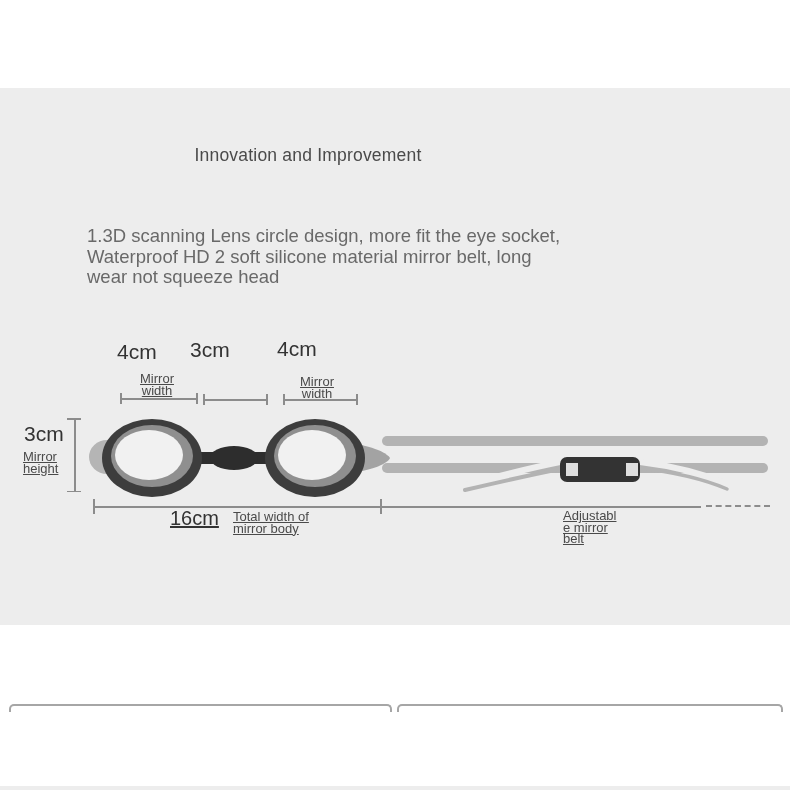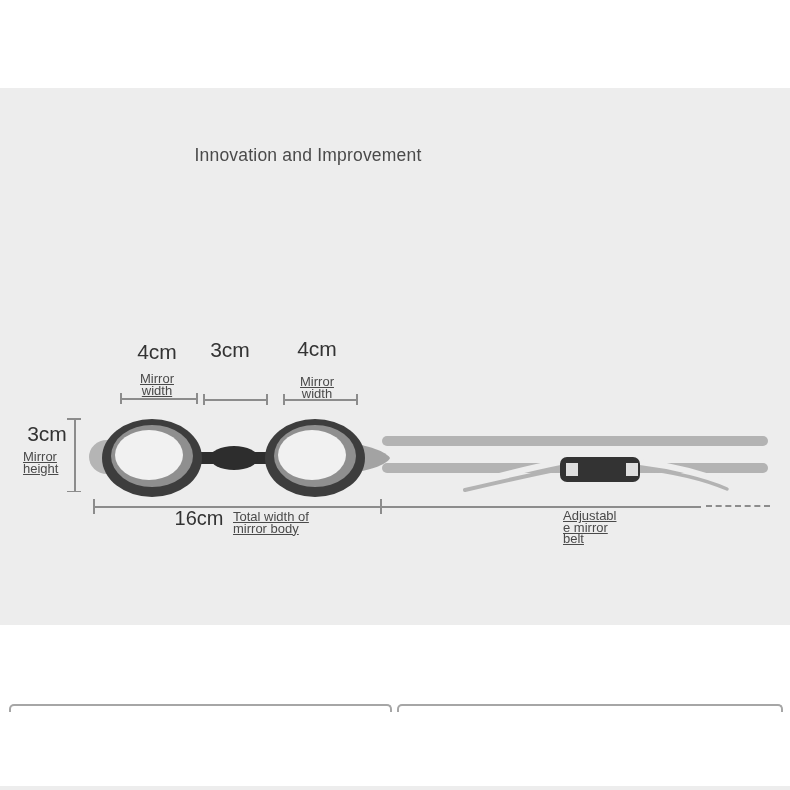--- a/index.html
+++ b/index.html
@@ -7,21 +7,21 @@
        font-family:"Liberation Sans", sans-serif;}
   .stage{position:absolute;inset:0;width:790px;height:587px;}
   .panel{position:absolute;left:0;top:88px;width:790px;height:537px;background:var(--panel_bg);}
   .bottom-strip{position:absolute;left:0;top:786px;width:790px;height:4px;background:var(--panel_bg);}
 
   .title{position:absolute;left:88px;top:145px;width:440px;margin:0;text-align:center;
          font-size:17.5px;font-weight:400;color:var(--title_text);letter-spacing:.2px;}
   .desc{position:absolute;left:87px;top:226px;width:545px;margin:0;
         font-size:18.5px;line-height:20.5px;color:var(--body_text);white-space:pre-line;}
 
-  .mval{position:absolute;font-size:21px;color:var(--value_text);text-align:center;white-space:pre-line;}
+  .mval{position:absolute;font-size:21px;color:var(--value_text);text-align:left;white-space:pre-line;}
   .mcap{position:absolute;font-size:13px;line-height:11.5px;color:var(--caption_text);
         text-align:center;white-space:pre-line;text-decoration:underline;}
   .mcap.left-align{text-align:left;}
 
   .hline{position:absolute;height:1.5px;background:var(--dim_line);}
   .vtick{position:absolute;width:1.5px;height:11px;background:var(--dim_line);}
   .vline{position:absolute;width:1.5px;background:var(--dim_line);}
   .hcap{position:absolute;height:1.5px;width:14px;background:var(--dim_line);}
   .dash{position:absolute;height:0;border-top:2px dashed var(--dim_line);}
 
@@ -40,21 +40,21 @@
   #bdash{left:706px;top:505px;width:64px;}
 
   #mval-left{left:117px;top:340px;width:80px;}
   #mval-nose{left:190px;top:338px;width:80px;}
   #mval-right{left:277px;top:337px;width:80px;}
   #mcap-left{left:117px;top:373px;width:80px;}
   #mcap-nose{left:184px;top:370px;width:80px;}
   #mcap-right{left:277px;top:376px;width:80px;}
   #mval-height{left:24px;top:422px;width:46px;}
   #mcap-height{left:23px;top:451px;width:60px;}
-  #mval-total{left:170px;top:507px;width:58px;font-size:20px;}
+  #mval-total{left:170px;top:507px;width:58px;font-size:20px;text-decoration:underline;}
   #mcap-total{left:233px;top:511px;width:110px;}
   #mcap-belt{left:563px;top:510px;width:80px;}
 
   .goggles-svg{position:absolute;left:0;top:410px;width:790px;height:90px;}
 
   .card{position:absolute;top:704px;height:6px;background:transparent;
         border-top:2px solid var(--card_border);
         border-left:2px solid var(--card_border);
         border-right:2px solid var(--card_border);
         border-radius:5px 5px 0 0;}
@@ -62,20 +62,23 @@
   #card-right{left:397px;width:382px;}
 </style>
 </head>
 <body>
 
 <div class="stage">
 
   <div class="panel"></div>
 
   <h1 class="title">Innovation and Improvement</h1>
+  <p class="desc">1.3D scanning Lens circle design, more fit the eye socket,
+Waterproof HD 2 soft silicone material mirror belt, long
+wear not squeeze head</p>
 
   <div class="mval" id="mval-left">4cm</div>
   <div class="mval" id="mval-nose">3cm</div>
   <div class="mval" id="mval-right">4cm</div>
 
   <div class="mcap" id="mcap-left">Mirror
 width</div>
   <div class="mcap" id="mcap-right">Mirror
 width</div>
 

